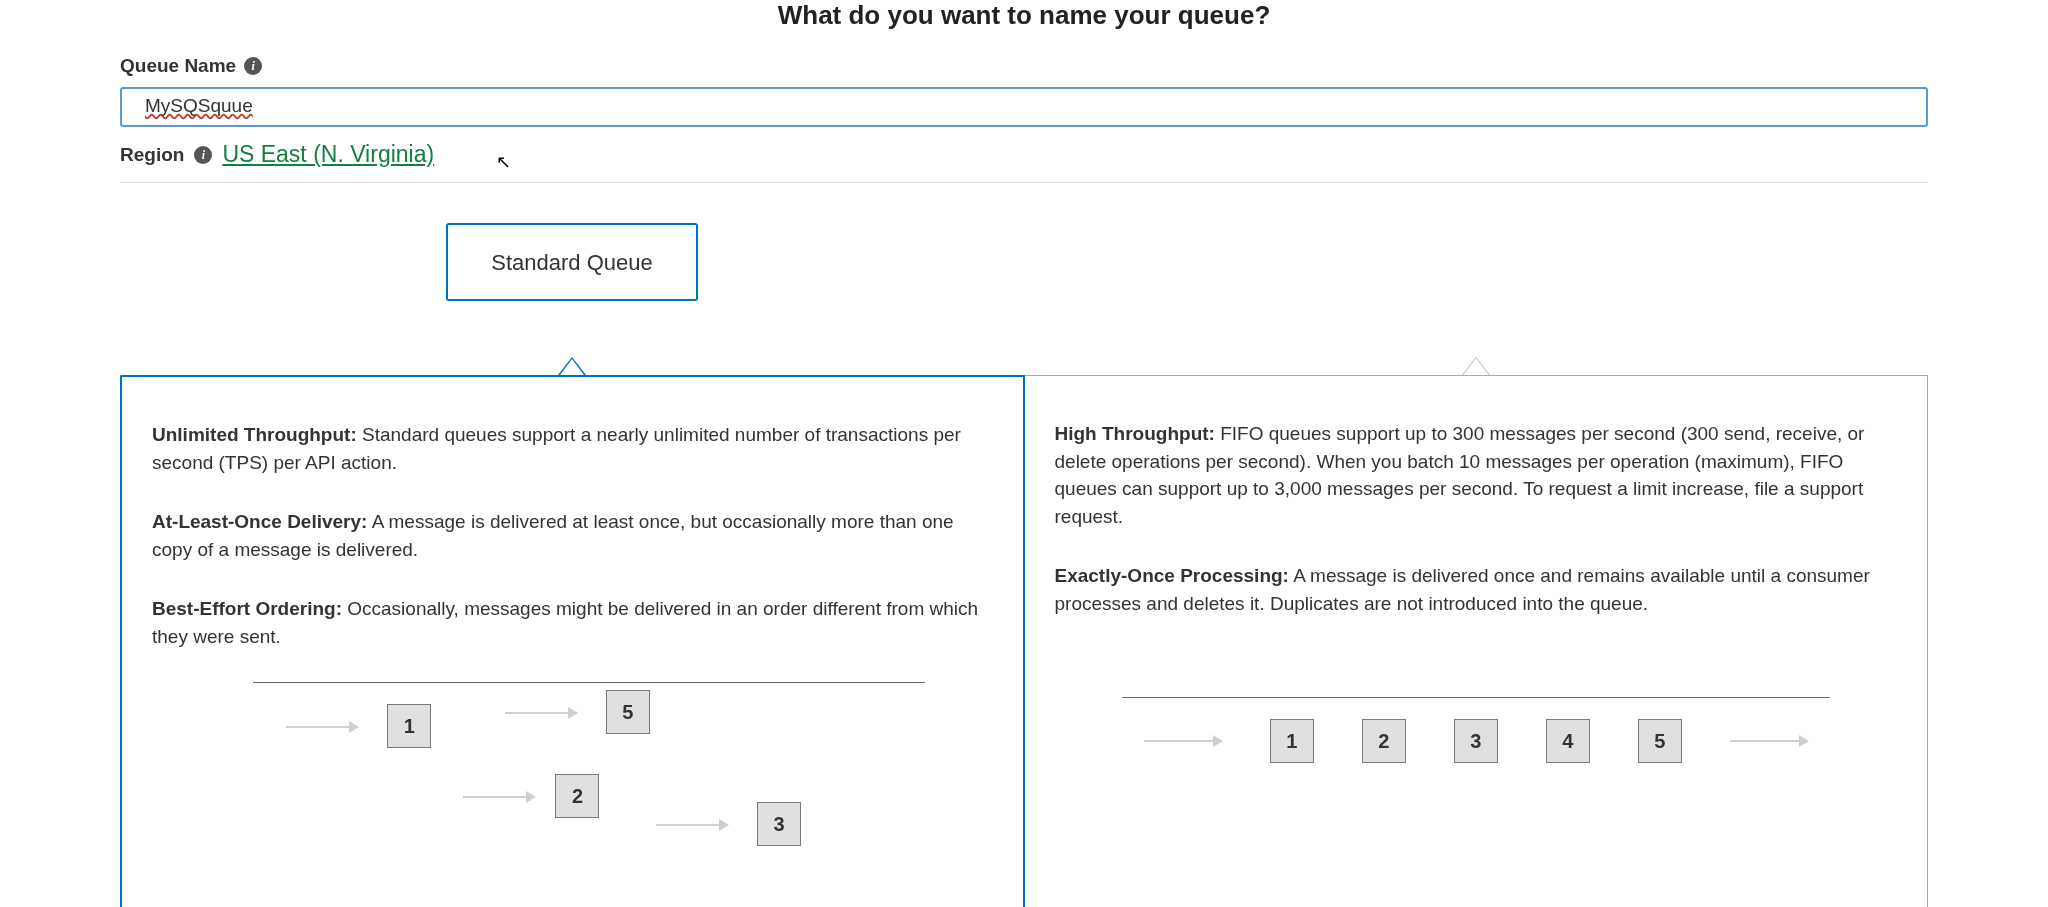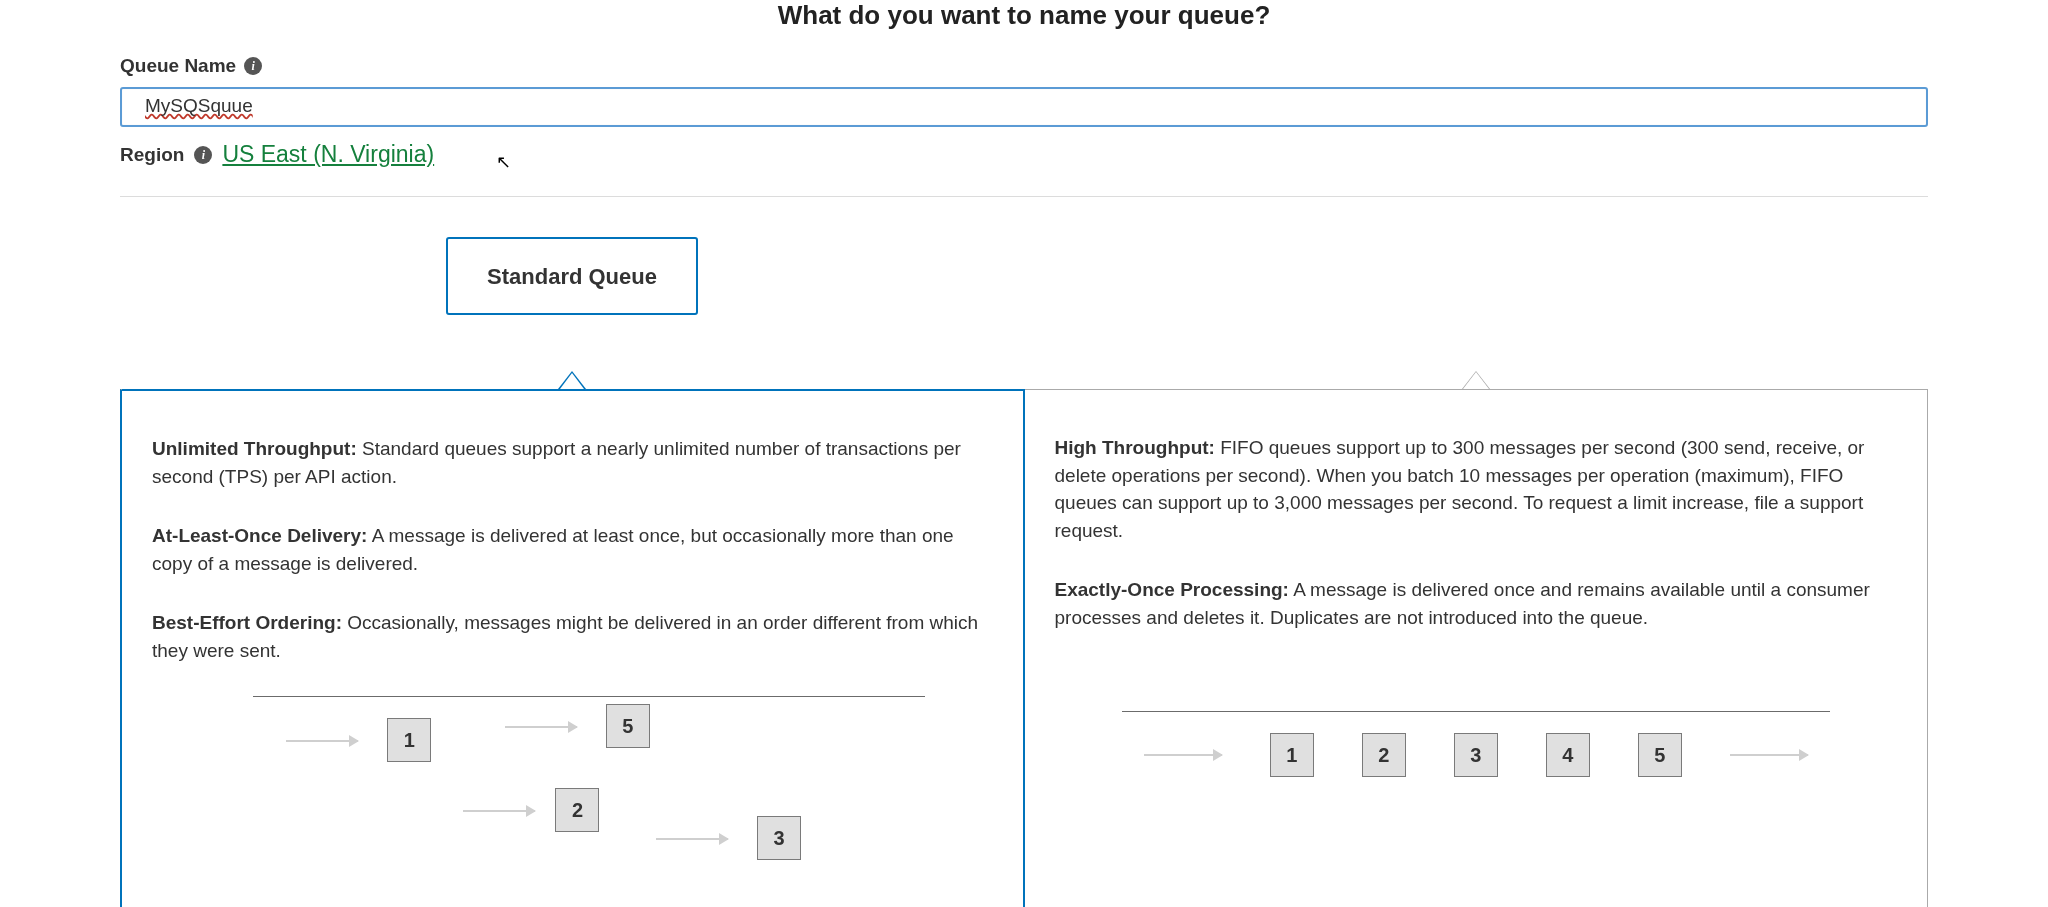--- a/index.html
+++ b/index.html
@@ -52,40 +52,40 @@
     outline: none;
     box-shadow: inset 0 0 2px rgba(0,0,0,0.05);
   }
   .spellerr {
     text-decoration: underline wavy #c0392b;
     text-decoration-skip-ink: none;
   }
   .region-row {
     display:flex; align-items:center; gap:10px;
     margin-top: 14px;
-    padding-bottom: 28px;
+    padding-bottom: 14px;
     border-bottom: 1px solid #dcdcdc;
   }
   .region-value { color:#15803d; font-size:23px;text-decoration:underline; }
 
   .type-section { margin-top: 40px; }
 
   .type-buttons {
     display:flex;
     margin-top: 36px;
   }
   .type-col { width:50%; position:relative; }
   .type-btn {
     display:block;
     margin: 0 auto;
     width: 252px;
     height: 78px;
     line-height: 76px;
     text-align:center;
-    font-weight:700;
+    font-weight:400;
     font-size:22px;
     border-radius:3px;
     background:#fff;
     cursor:pointer;
     user-select:none;
   }
   .type-btn.selected   { border:2px solid #0073bb; color:#333; }
   .type-btn.unselected { border:1px solid #aaa; color:#333; }
 
   .notches {

